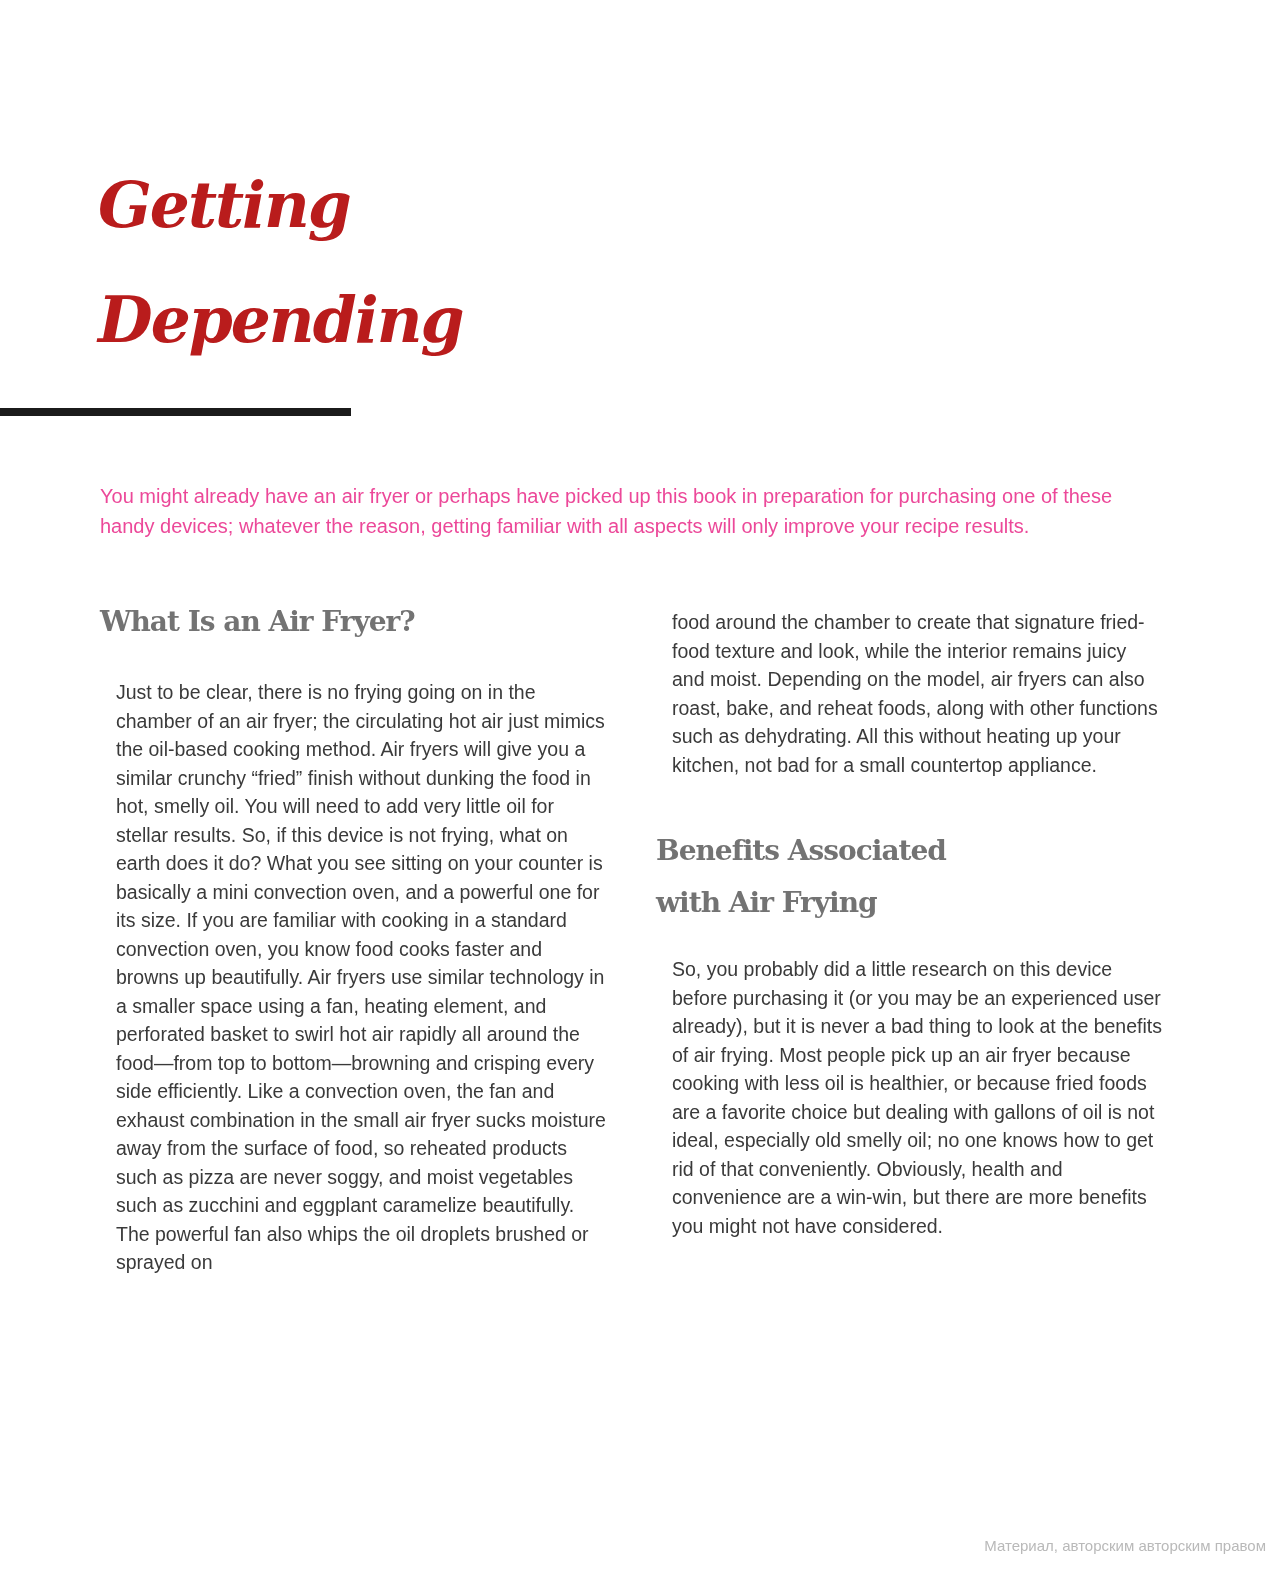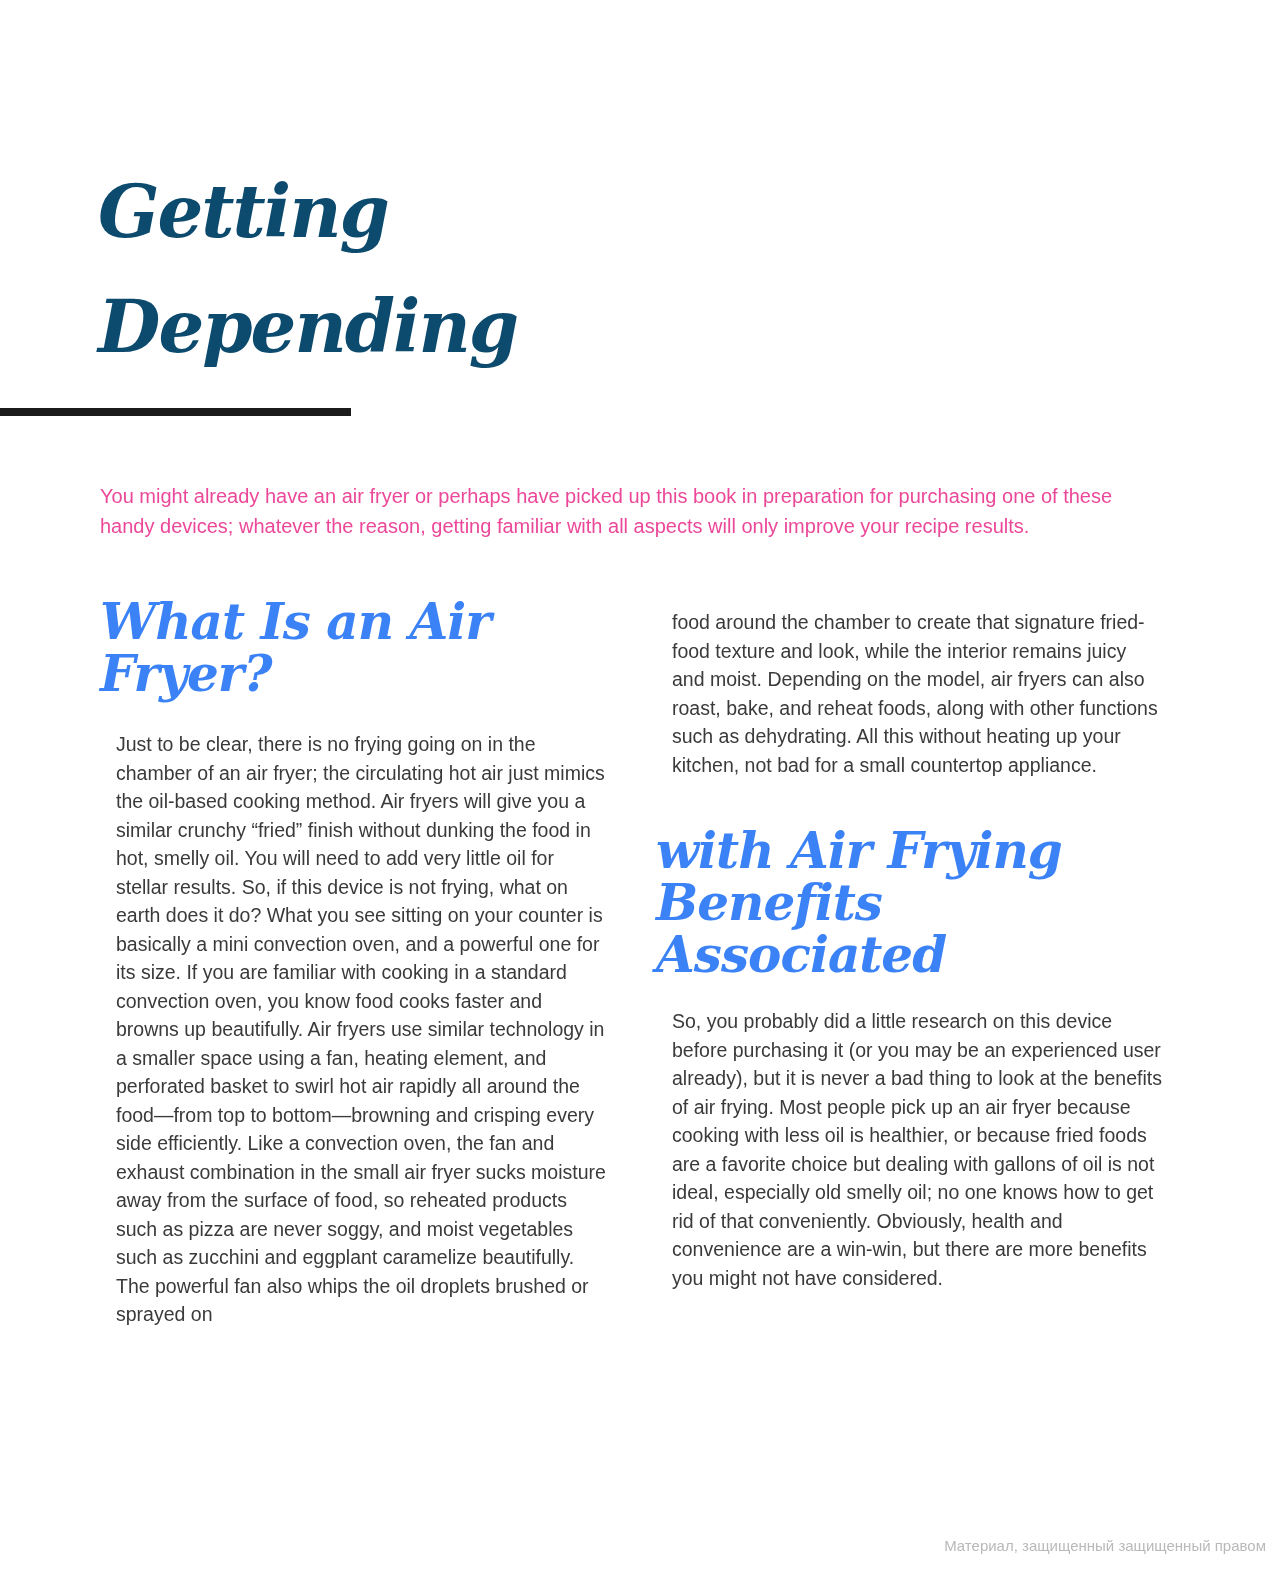--- a/index.html
+++ b/index.html
@@ -13,24 +13,24 @@
   .page {
     position: absolute; inset: 0;
     background: #ffffff;
   }
   .chapter-title {
     position: absolute;
     left: 98px; top: 106px;
     font-family: "DejaVu Serif", serif;
     font-style: italic;
     font-weight: 700;
-    font-size: 72px;
+    font-size: 63px;
     line-height: 115px;
     letter-spacing: -2px;
-    color: #0c4a6e;
+    color: #b91c1c;
   }
   .chapter-title span { display: block; }
   .title-rule {
     position: absolute;
     left: 0; top: 408px;
     width: 351px; height: 8px;
     background: #1b1b1b;
   }
   .intro {
     position: absolute;
@@ -43,26 +43,25 @@
   .columns {
     position: absolute;
     left: 100px; top: 592px;
     width: 1080px;
     display: flex;
     gap: 32px;
   }
   .col { width: 524px; flex: 0 0 524px; }
   .script-heading {
     font-family: "DejaVu Serif", serif;
-    font-style: italic;
     font-weight: 700;
-    font-size: 50px;
+    font-size: 28px;
     line-height: 52px;
     letter-spacing: -1px;
-    color: #3b82f6;
+    color: #737373;
     margin: 0;
   }
   .script-heading span { display: block; }
   .col-left .script-heading { margin: 4px 0 30px 0; }
   .col-right .script-heading { margin: 46px 0 26px 0; }
   .body-text {
     font-size: 19.5px;
     line-height: 28.5px;
     color: #3a3a3a;
     margin: 16px;
@@ -94,23 +93,23 @@
     <div class="col col-left">
       <h2 class="script-heading">
         <span>What Is an Air Fryer?</span>
       </h2>
       <p class="body-text">Just to be clear, there is no frying going on in the chamber of an air fryer; the circulating hot air just mimics the oil-based cooking method. Air fryers will give you a similar crunchy “fried” finish without dunking the food in hot, smelly oil. You will need to add very little oil for stellar results. So, if this device is not frying, what on earth does it do? What you see sitting on your counter is basically a mini convection oven, and a powerful one for its size. If you are familiar with cooking in a standard convection oven, you know food cooks faster and browns up beautifully. Air fryers use similar technology in a smaller space using a fan, heating element, and perforated basket to swirl hot air rapidly all around the food—from top to bottom—browning and crisping every side efficiently. Like a convection oven, the fan and exhaust combination in the small air fryer sucks moisture away from the surface of food, so reheated products such as pizza are never soggy, and moist vegetables such as zucchini and eggplant caramelize beautifully. The powerful fan also whips the oil droplets brushed or sprayed on</p>
     </div>
 
     <div class="col col-right">
       <p class="body-text">food around the chamber to create that signature fried-food texture and look, while the interior remains juicy and moist. Depending on the model, air fryers can also roast, bake, and reheat foods, along with other functions such as dehydrating. All this without heating up your kitchen, not bad for a small countertop appliance.</p>
       <h2 class="script-heading">
+        <span>Benefits Associated</span>
         <span>with Air Frying</span>
-        <span>Benefits Associated</span>
       </h2>
       <p class="body-text">So, you probably did a little research on this device before purchasing it (or you may be an experienced user already), but it is never a bad thing to look at the benefits of air frying. Most people pick up an air fryer because cooking with less oil is healthier, or because fried foods are a favorite choice but dealing with gallons of oil is not ideal, especially old smelly oil; no one knows how to get rid of that conveniently. Obviously, health and convenience are a win-win, but there are more benefits you might not have considered.</p>
     </div>
 
   </div>
 
-  <div class="copyright">Материал, защищенный защищенный правом</div>
+  <div class="copyright">Материал, авторским авторским правом</div>
 
 </div>
 
 </body></html>

